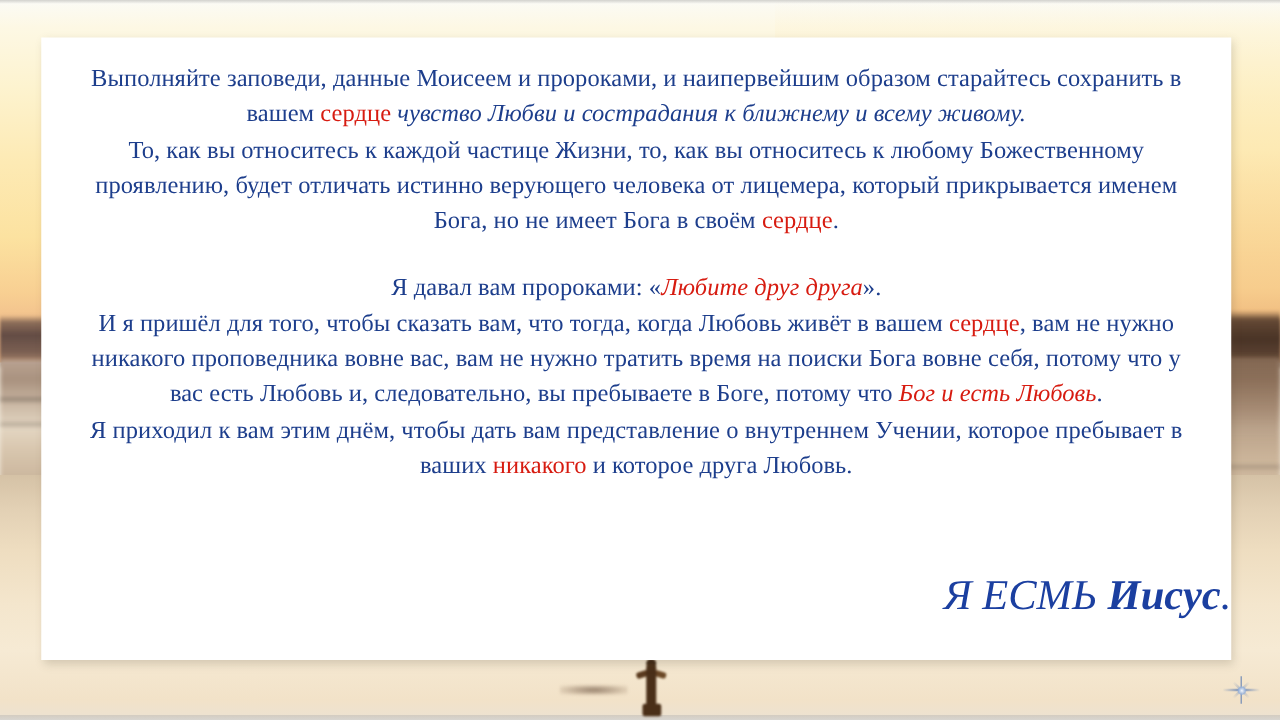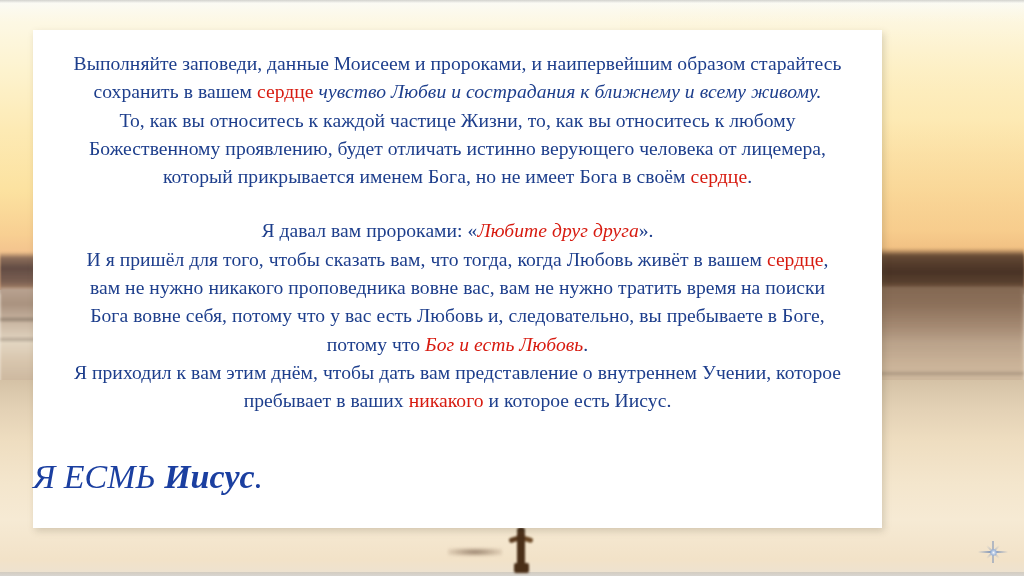--- a/index.html
+++ b/index.html
@@ -218,21 +218,21 @@
     margin: -3.5px 0 0 -3.5px;
     border-radius: 50%;
     background: radial-gradient(circle, rgba(255,255,255,.95) 0%, rgba(150,178,220,.8) 55%, rgba(150,178,220,0) 100%);
   }
 
   
   .card {
     position: absolute;
     left: 33px;
     top: 30px;
-    width: 849px;
+    width: 952px;
     height: 498px;
     background: #ffffff;
     box-shadow: 2px 3px 7px rgba(90,80,60,0.22);
   }
 
   
   .body-text {
     position: absolute;
     left: 38px;
     right: 38px;
@@ -247,21 +247,21 @@
   .gap { height: 26px; }
 
   .red   { color: #d71b10; }
   .ital  { font-style: italic; }
   .red.ital { color: #d71b10; font-style: italic; }
 
   .signature {
     position: absolute;
     left: 0; right: 0;
     top: 425px;
-    text-align: left;
+    text-align: right;
     color: #1b3fa0;
     font-size: 34px;
     line-height: 44px;
     font-style: italic;
     font-family: "Liberation Serif", "DejaVu Serif", serif;
     white-space: nowrap;
   }
   .signature .strong {
     font-weight: bold;
   }
@@ -308,20 +308,20 @@
       <p class="para"><span>Выполняйте заповеди, данные Моисеем и пророками, и наипервейшим образом старайтесь сохранить в вашем </span><span class="red">сердце</span><span class="ital"> чувство Любви и сострадания к ближнему и всему живому.</span></p>
 
       <p class="para"><span>То, как вы относитесь к каждой частице Жизни, то, как вы относитесь к любому Божественному проявлению, будет отличать истинно верующего человека от лицемера, который прикрывается именем Бога, но не имеет Бога в своём </span><span class="red">сердце</span><span>.</span></p>
 
       <div class="gap"></div>
 
       <p class="para"><span>Я давал вам пророками: «</span><span class="red ital">Любите друг друга</span><span>».</span></p>
 
       <p class="para"><span>И я пришёл для того, чтобы сказать вам, что тогда, когда Любовь живёт в вашем </span><span class="red">сердце</span><span>, вам не нужно никакого проповедника вовне вас, вам не нужно тратить время на поиски Бога вовне себя, потому что у вас есть Любовь и, следовательно, вы пребываете в Боге, потому что </span><span class="red ital">Бог и есть Любовь</span><span>.</span></p>
 
-      <p class="para"><span>Я приходил к вам этим днём, чтобы дать вам представление о внутреннем Учении, которое пребывает в ваших </span><span class="red">никакого</span><span> и которое есть Иисус.</span></p>
+      <p class="para"><span>Я приходил к вам этим днём, чтобы дать вам представление о внутреннем Учении, которое пребывает в ваших </span><span class="red">никакого</span><span> и которое друга Любовь.</span></p>
 
     </div>
 
     <div class="signature"><span>Я ЕСМЬ </span><span class="strong">Иисус</span><span>.</span></div>
 
   </div>
 </div>
 
 </body></html>

